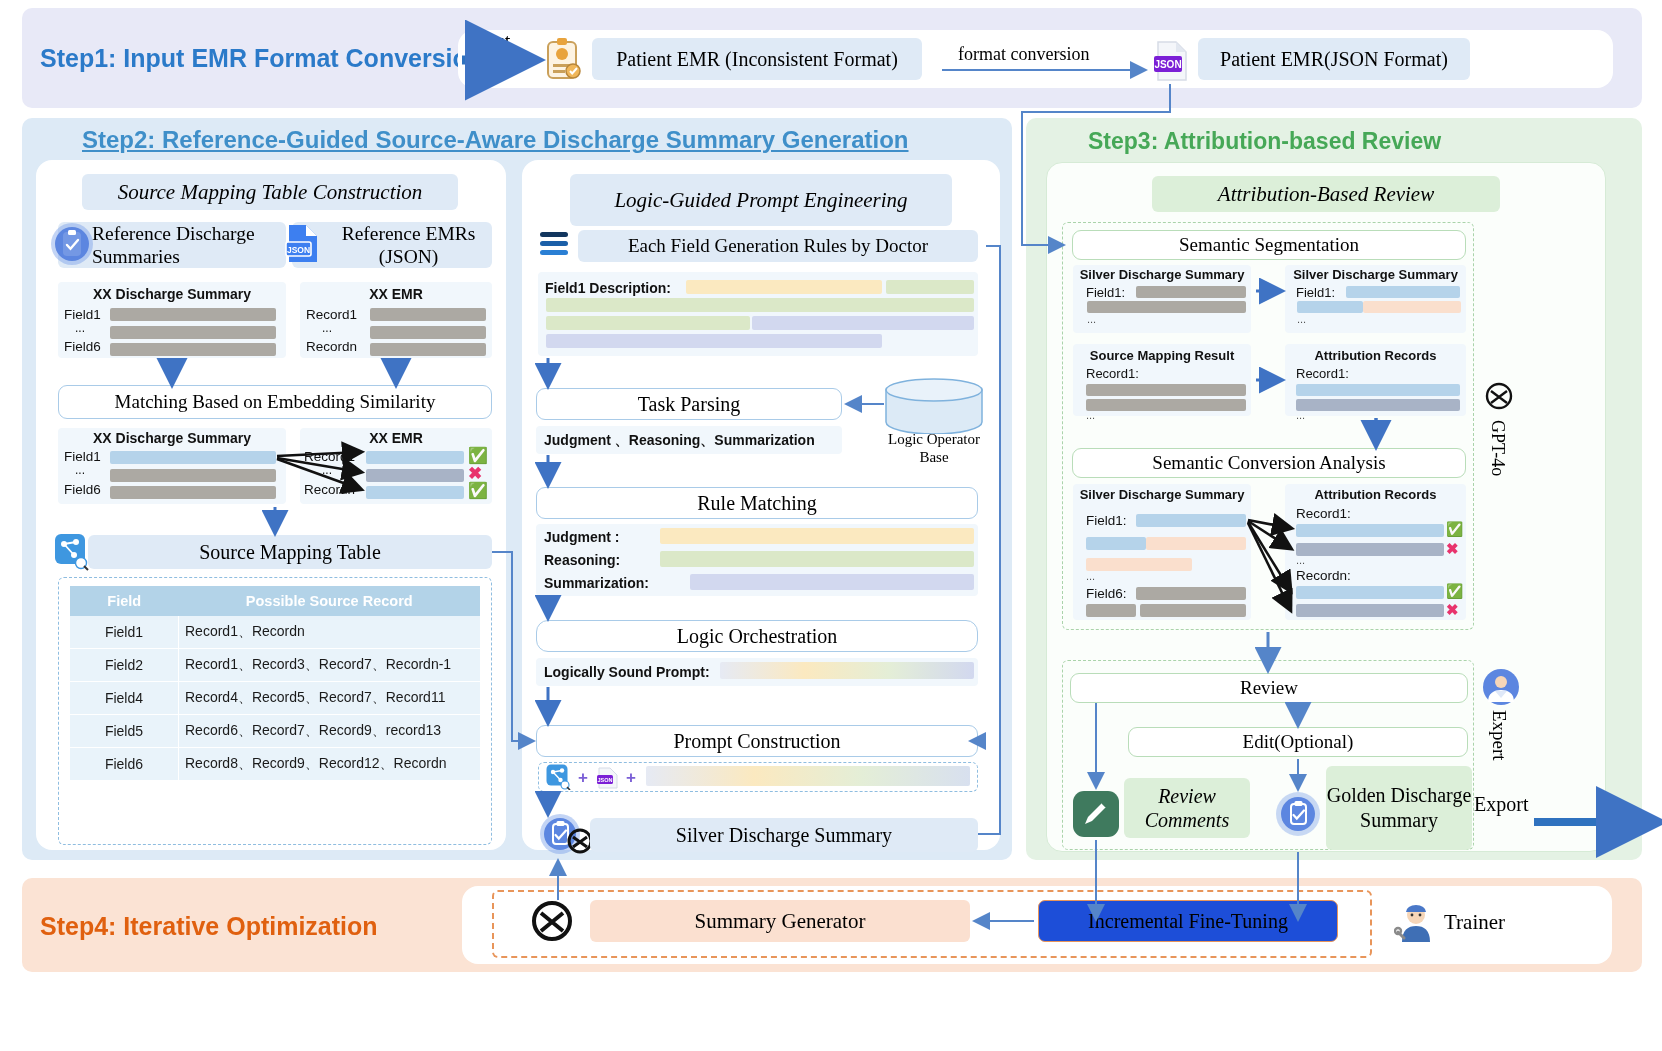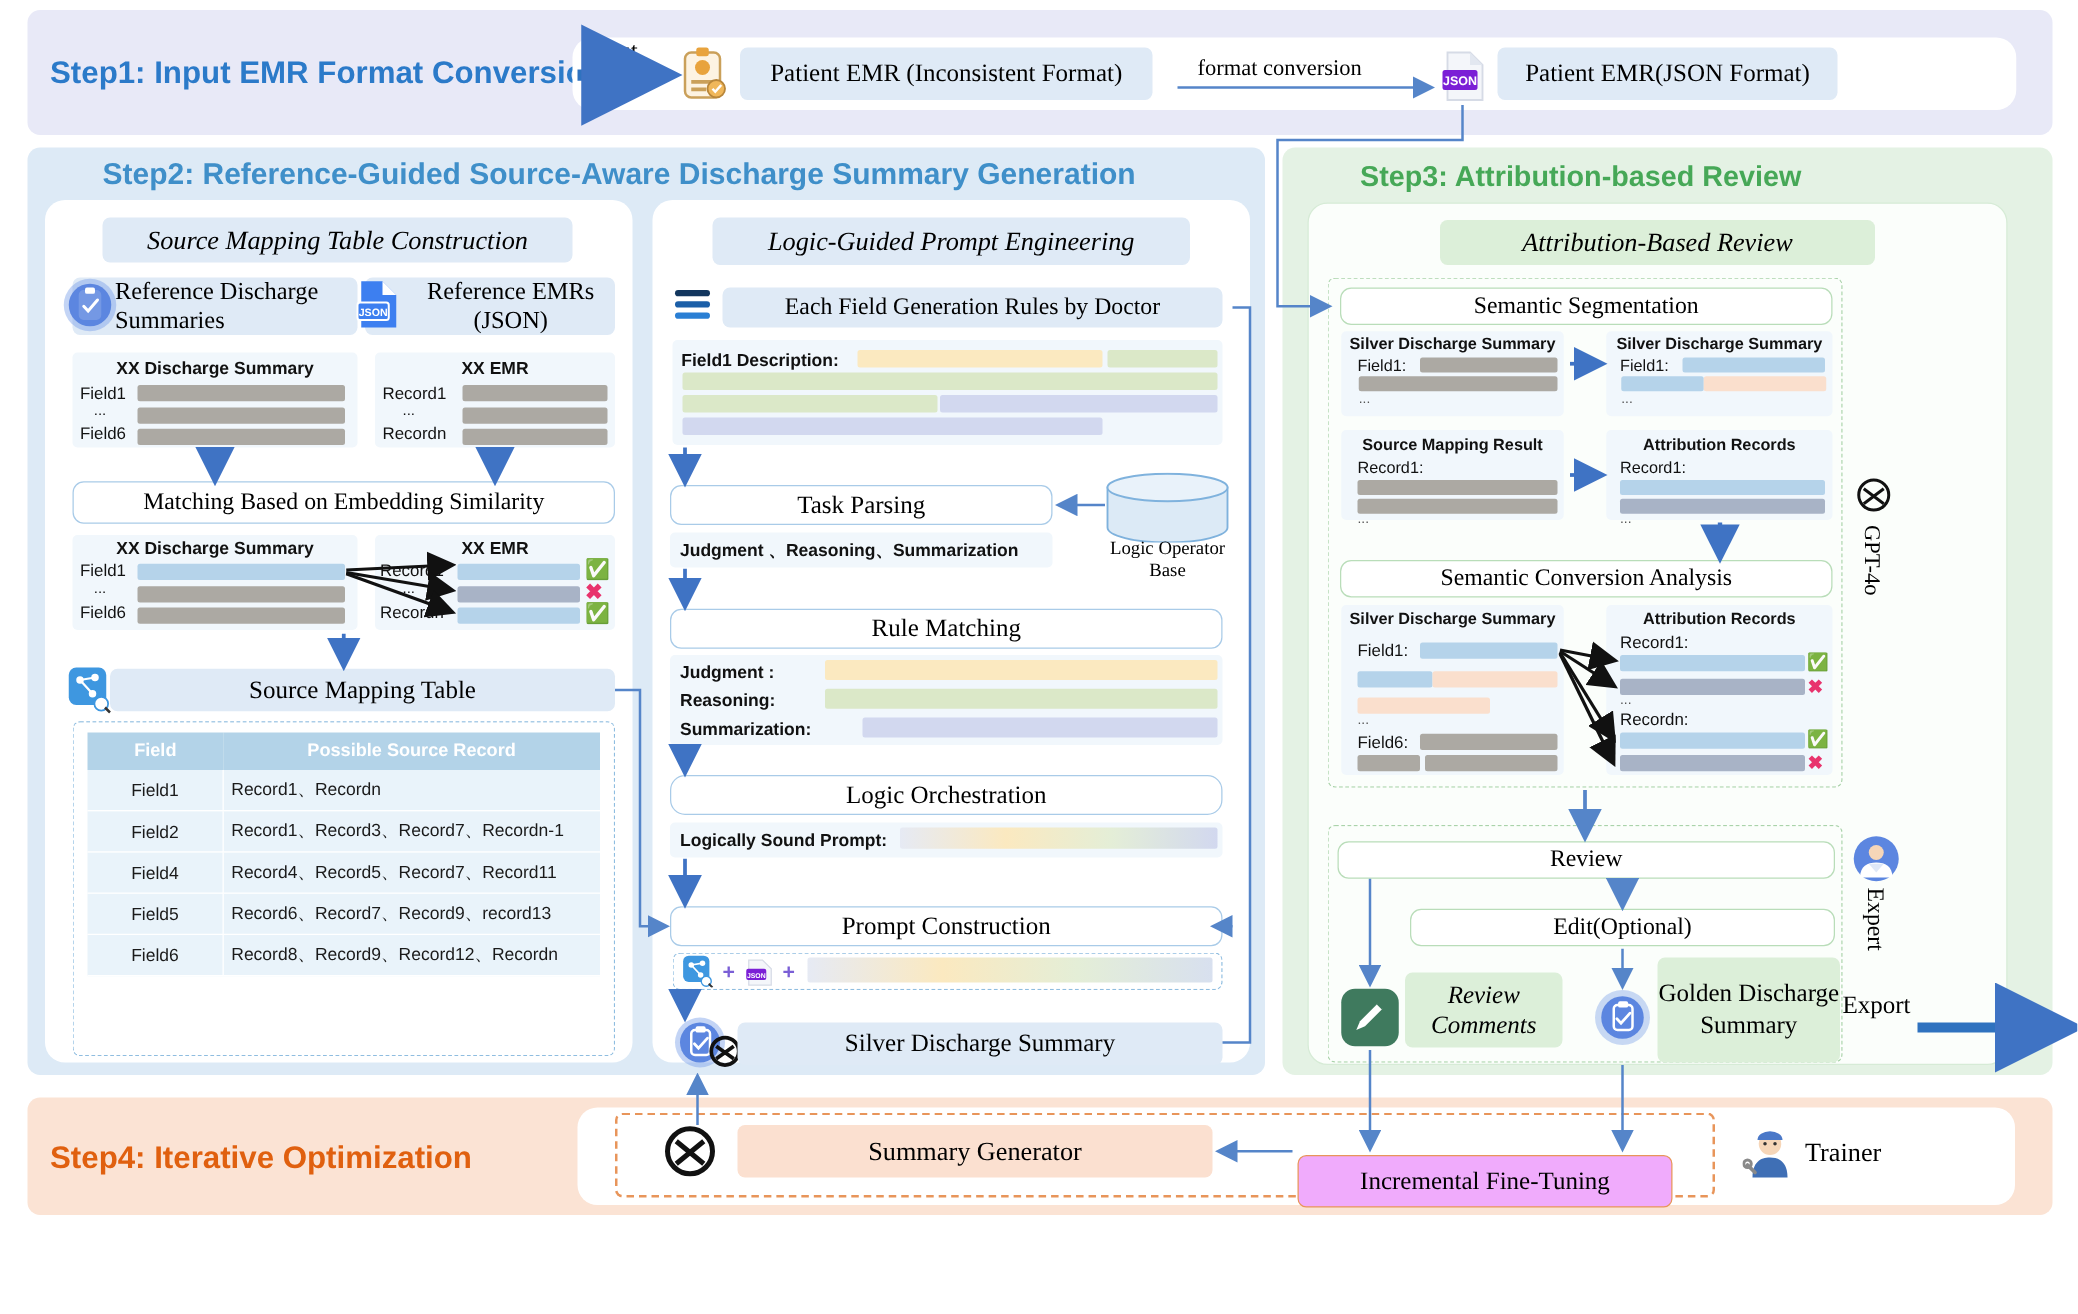--- a/index.html
+++ b/index.html
@@ -25,22 +25,22 @@
 
   
   .pill{background:#dfeaf6;border-radius:6px;display:flex;align-items:center;
         justify-content:center;text-align:center;}
   .pill-green{background:#dcefd9;border-radius:6px;display:flex;align-items:center;
         justify-content:center;text-align:center;}
   .rbox{background:#fff;border:1.4px solid #a9cbe8;border-radius:9px;
         display:flex;align-items:center;justify-content:center;text-align:center;}
   .rbox-green{background:#fff;border:1.4px solid #b9ddb9;border-radius:9px;
         display:flex;align-items:center;justify-content:center;text-align:center;}
-  .rbox-orange{background:#f0abfc;border:1.6px solid #e8955a;border-radius:7px;
-        display:flex;align-items:center;justify-content:center;text-align:center;margin-top:24px;}
+  .rbox-orange{background:#1d4ed8;border:1.6px solid #e8955a;border-radius:7px;
+        display:flex;align-items:center;justify-content:center;text-align:center;}
   .panel{background:#f1f7fc;border-radius:4px;}
   .dash-blue{border:1.6px dashed #8fbde0;border-radius:6px;}
   .dash-green{border:1.6px dashed #aad3aa;border-radius:6px;}
   .dash-orange{border:2px dashed #e8955a;border-radius:6px;}
 
   .bar{border-radius:2px;}
   .g{background:#aca9a3;}
   .b{background:#b5d3ea;}
   .sl{background:#a8b3c6;}
   .pk{background:#fadfcd;}
@@ -98,21 +98,21 @@
     <path d="M6 2 h18 l10 10 v28 H6 Z" fill="#f4f6fa" stroke="#d6dbe6" stroke-width="1.5"></path>
     <path d="M24 2 l10 10 h-10 Z" fill="#e2e7f0"></path>
     <rect x="2" y="16" width="28" height="16" rx="2" fill="#7b1fd6"></rect>
     <text x="16" y="28" font-size="10" fill="#fff" text-anchor="middle" font-family="Liberation Sans, sans-serif" font-weight="bold">JSON</text>
   </svg>
 </div>
 
 <div class="abs pill ser" style="left:1198px;top:38px;width:272px;height:42px;font-size:20px;">Patient EMR(JSON Format)</div>
 
 <div class="abs band band-2" style="left:22px;top:118px;width:990px;height:742px;"></div>
-<div class="abs step-title t2" style="left:82px;top:126px;">Step2: Reference-Guided Source-Aware Discharge Summary Generation</div>
+<div class="abs step-title t2" style="left:82px;top:126px;text-decoration:underline;">Step2: Reference-Guided Source-Aware Discharge Summary Generation</div>
 
 <div class="abs white-card" style="left:36px;top:160px;width:470px;height:690px;"></div>
 <div class="abs pill ital" style="left:82px;top:174px;width:376px;height:36px;font-size:21px;">Source Mapping Table Construction</div>
 
 <div class="abs pill" style="left:58px;top:222px;width:228px;height:46px;"></div>
 <div class="abs" style="left:48px;top:220px;width:48px;height:48px;">
   <svg width="48" height="48" viewBox="0 0 48 48">
     <circle cx="24" cy="24" r="21" fill="#7b9fe8" opacity="0.45"></circle>
     <circle cx="24" cy="24" r="17" fill="#5c86e0"></circle>
     <rect x="16" y="13" width="16" height="22" rx="3" fill="#fff" opacity="0.15" stroke="#fff" stroke-width="2"></rect>
@@ -215,21 +215,21 @@
         </tr>
       <tr>
         <td class="fcol">Field6</td>
         <td>Record8、Record9、Record12、Recordn</td>
         </tr>
     </tbody>
   </table>
 </div>
 
 <div class="abs white-card" style="left:522px;top:160px;width:478px;height:690px;"></div>
-<div class="abs pill ital" style="left:570px;top:174px;width:382px;height:38px;font-size:21px;">Logic-Guided Prompt Engineering</div>
+<div class="abs pill ital" style="left:570px;top:174px;width:382px;height:52px;font-size:21px;">Logic-Guided Prompt Engineering</div>
 
 <div class="abs" style="left:538px;top:230px;width:34px;height:32px;">
   <svg width="34" height="32" viewBox="0 0 34 32">
     <rect x="2" y="2" width="28" height="5" rx="2.5" fill="#12365e"></rect>
     <rect x="2" y="11" width="28" height="5" rx="2.5" fill="#1b5fa8"></rect>
     <rect x="2" y="20" width="28" height="5" rx="2.5" fill="#2a7fd4"></rect>
   </svg>
 </div>
 <div class="abs pill ser" style="left:578px;top:230px;width:400px;height:32px;font-size:19px;">Each Field Generation Rules by Doctor</div>
 

